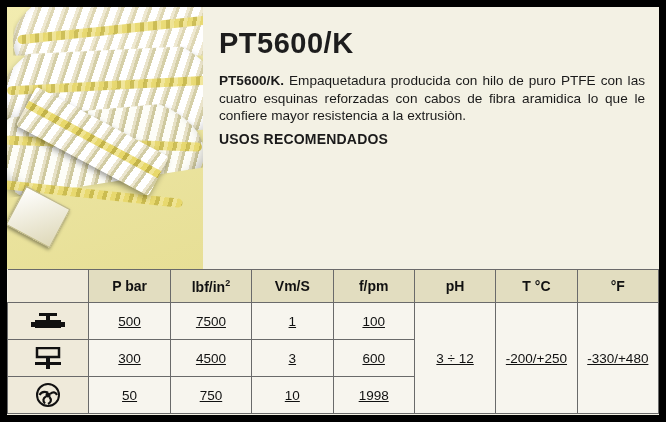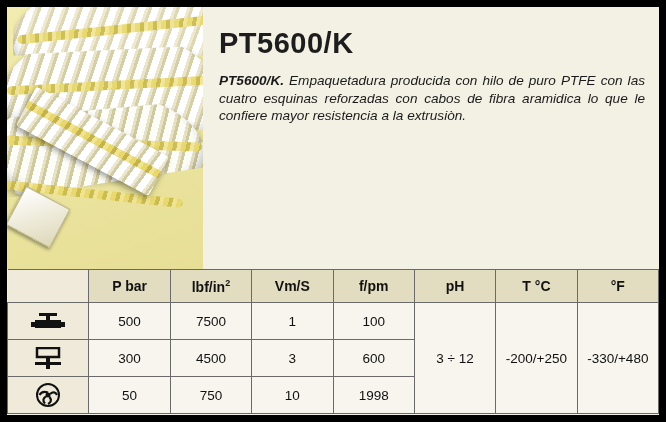--- a/index.html
+++ b/index.html
@@ -127,21 +127,20 @@
     color:#1d1d1d;
     margin:0 0 14px 0;
     line-height:1;
   }
   .para{
     font-size:13.6px;
     line-height:17.5px;
     color:#1a1a1a;
     text-align:justify;
     margin:0 0 6px 0;
-    font-style:italic;
   }
   .para b{font-weight:bold;}
   .subhead{
     font-size:14px;
     font-weight:bold;
     color:#1a1a1a;
     margin:4px 0 2px 0;
     letter-spacing:.2px;
   }
 
@@ -168,20 +167,21 @@
     background:#e2ddc0;
     font-weight:bold;
     font-size:14px;
     height:30px;
     text-align:center;
   }
   thead th.blank{background:#efeada;border-left:none;}
   tbody td{
     background:#f7f5ee;
     font-size:13.5px;
+    text-decoration:underline;
   }
   td.iconcell{
     background:#efeada;
     width:86px;
   }
   .icon-svg{display:block;margin:0 auto;}
   .sup{font-size:9px;vertical-align:super;}
 </style>
 </head>
 <body>
@@ -203,20 +203,21 @@
         <div class="yellowstripe ys4"></div>
         <div class="endpiece">
           <div class="ys"></div>
         </div>
         <div class="endcap"></div>
       </div>
 
       <div class="textcol">
         <h1 class="title">PT5600/K</h1>
         <p class="para"><b>PT5600/K.</b><span> Empaquetadura producida con hilo de puro PTFE con las cuatro esquinas reforzadas con cabos de fibra aramidica lo que le confiere mayor resistencia a la extrusiòn.</span></p>
+        <div class="subhead">USOS RECOMENDADOS</div>
       </div>
     </div>
 
     <div class="table-wrap">
       <table>
         <thead>
           <tr>
             <th class="blank"></th>
             <th>P bar</th>
             <th><span>lbf/in</span><span class="sup">2</span></th>

